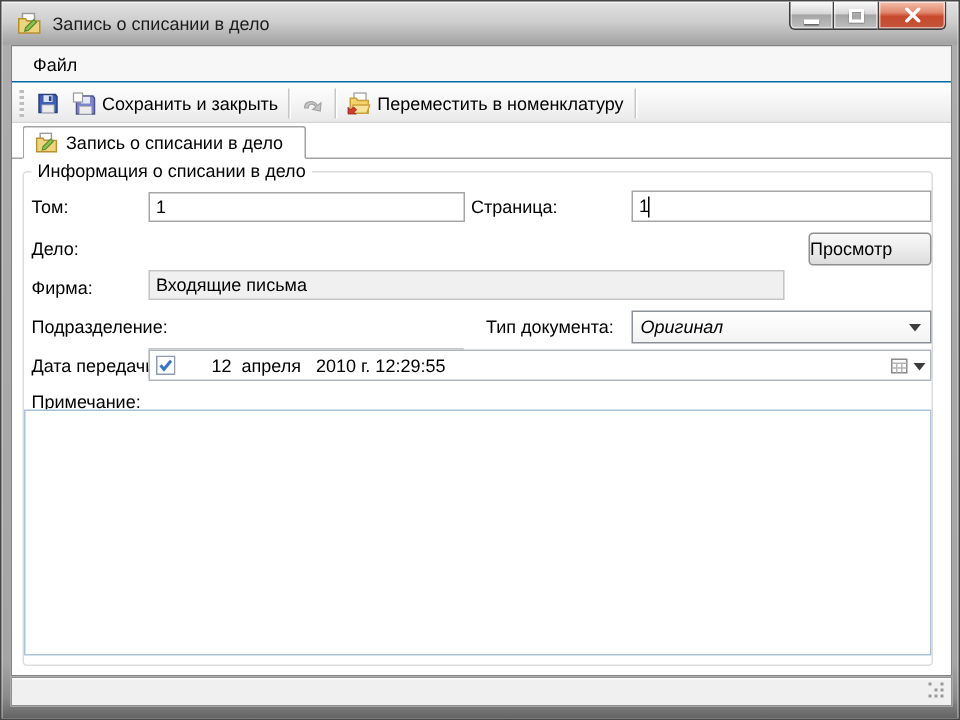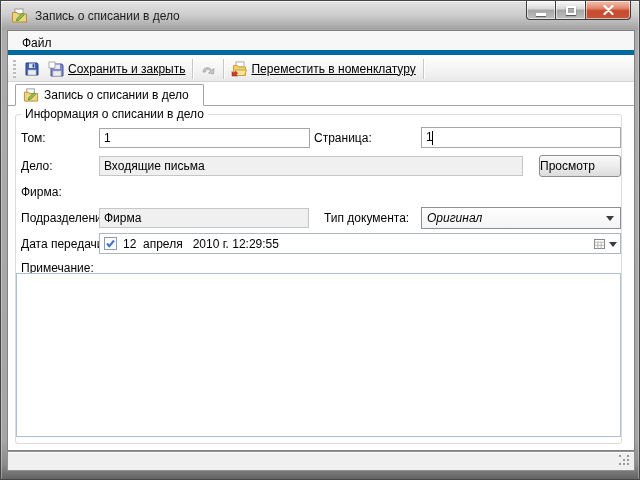--- a/index.html
+++ b/index.html
@@ -20,55 +20,55 @@
   .cap-min { width:30px; border-radius:0 0 0 4px; background:linear-gradient(180deg,#fbfbfb,#d7d7d7 45%,#a5a5a5 50%,#c0c0c0); }
   .cap-max { width:29px; border-left:none; border-right:none; background:linear-gradient(180deg,#fbfbfb,#d7d7d7 45%,#a5a5a5 50%,#c0c0c0); }
   .cap-close { width:46px; border-radius:0 0 4px 0; background:linear-gradient(180deg,#f6c0ae,#e0896f 40%,#c9492c 55%,#c2563b); }
   .g-min { width:10px; height:3px; background:#fff; margin-top:8px; box-shadow:0 1px 1px rgba(0,0,0,.5); }
   .g-max { width:10px; height:9px; border:2px solid #fff; box-shadow:0 1px 1px rgba(0,0,0,.5), inset 0 1px 1px rgba(0,0,0,.4); }
 
   
   .client { position:absolute; left:6px; top:29px; width:628px; height:421px; background:#fff; border:1px solid #828282; }
   .inner { position:absolute; inset:0; }
 
-  .menubar { position:absolute; top:0; left:0; right:0; height:24px; background:#f7f7f7; border-bottom:5px solid #0369a1; }
+  .menubar { position:absolute; top:0; left:0; right:0; height:24px; background:#f7f7f7; border-bottom:1px solid #0369a1; }
   .menu-item { position:absolute; left:7px; top:0; height:24px; line-height:24px; padding:0 7px; }
 
   .toolbar { position:absolute; top:25px; left:0; right:0; height:26px;
     background:linear-gradient(180deg,#fefefe,#f3f3f3 60%,#e9e9e9); border-bottom:1px solid #d5d5d5;
-    display:flex; align-items:center; padding-left:4px;text-decoration:underline; }
+    display:flex; align-items:center; padding-left:4px; }
   .tgrip { width:3px; height:18px; margin:0 4px 0 1px;
     background:repeating-linear-gradient(180deg,#bdbdbd 0 2px,#f6f6f6 2px 4px); }
   .tbtn { display:flex; align-items:center; gap:4px; height:22px; padding:0 4px; white-space:nowrap; }
   .tbtn .ticon { display:flex; width:16px; height:16px; }
   .tsep { width:1px; height:20px; background:#c7c7c7; box-shadow:1px 0 0 #fff; margin:0 3px; }
 
   .tabstrip { position:absolute; top:52px; left:0; right:0; height:23px; border-bottom:1px solid #a3a3a3; }
   .tab { position:absolute; left:7px; bottom:-1px; height:22px; display:flex; align-items:center; gap:5px;
     padding:0 14px 0 7px; background:#fff; border:1px solid #a3a3a3; border-bottom:1px solid #fff;
     border-radius:2px 2px 0 0; }
 
   .groupbox { position:absolute; left:7px; top:83px; width:607px; height:330px;
     border:1px solid #dcdcdc; border-radius:3px; }
   .group-title { position:absolute; top:-8px; left:5px; background:#fff; padding:0 4px; }
 
   .lbl { position:absolute; white-space:nowrap; }
   .tb { position:absolute; border:1px solid #a6a6a6; background:#fff; padding:2px 4px; overflow:hidden; white-space:nowrap; }
-  .tb.ro { background:#f0f0f0; border-color:#c6c6c6; }
+  .tb.ro { background:#f0f0f0; border-color:#c6c6c6;margin-top:24px; }
   .caret { position:absolute; left:10px; top:3px; width:1px; height:14px; background:#000; }
 
   .btn { position:absolute; border:1px solid #8e8e8e; border-radius:3px;
     background:linear-gradient(180deg,#f9f9f9,#ebebeb 55%,#dcdcdc); display:flex; align-items:center; justify-content:flex-start; }
 
   .combo { position:absolute; border:1px solid #8b9097; background:linear-gradient(180deg,#fff,#f3f3f3);
     display:flex; align-items:center; padding:0 5px;font-style:italic; }
   .arrow-down { position:absolute; right:6px; top:50%; margin-top:-2px; width:0; height:0;
     border-left:4px solid transparent; border-right:4px solid transparent; border-top:5px solid #3c3c3c; }
 
-  .picker { position:absolute; border:1px solid #afb6bd; background:#fff; display:flex; align-items:center; gap:6px; padding:0 4px; }
+  .picker { position:absolute; border:1px solid #afb6bd; background:#fff; display:flex; align-items:center; gap:24px; padding:0 4px; }
   .picker .datetext { white-space:pre; }
   .pickerbtn { position:absolute; right:3px; top:2px; height:16px; display:flex; align-items:center; gap:3px; }
   .pickerbtn .arrow { width:0; height:0; border-left:4px solid transparent; border-right:4px solid transparent; border-top:5px solid #3c3c3c; }
 
   .note { position:absolute; left:8px; top:242px; width:605px; height:164px; border:1px solid #aac2d8;
     background:#fff; resize:none; outline:none; font-family:"Liberation Sans",sans-serif; font-size:12px; padding:2px 4px; }
 
   .statusbar { position:absolute; left:6px; top:450px; width:628px; height:20px;
     background:#f0f0f0; border:1px solid #919191; box-shadow:inset 0 1px 0 #fbfbfb; }
   .grip { position:absolute; right:3px; bottom:3px; width:12px; height:12px; }

